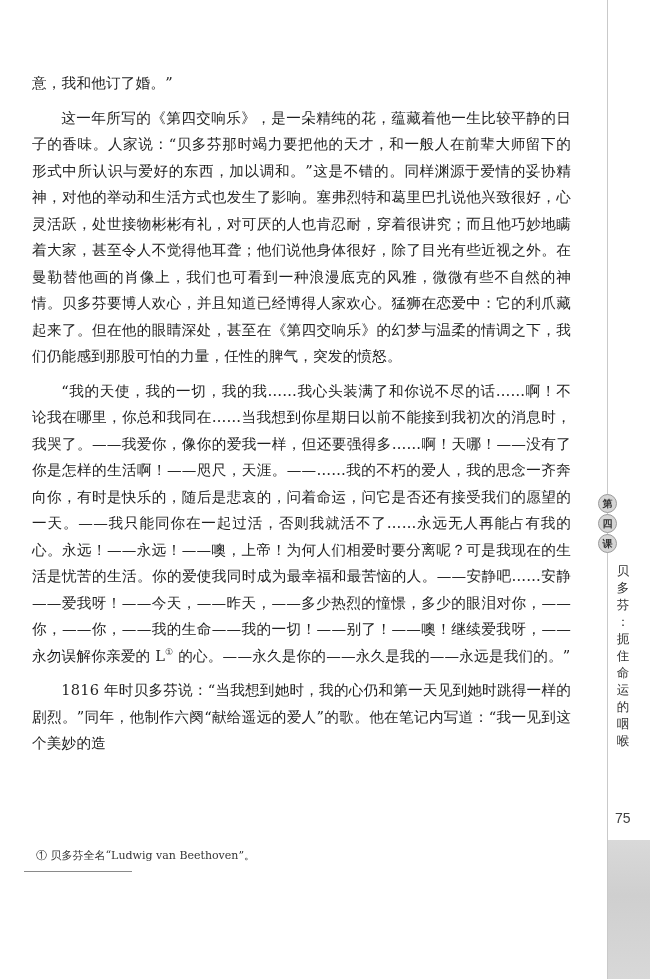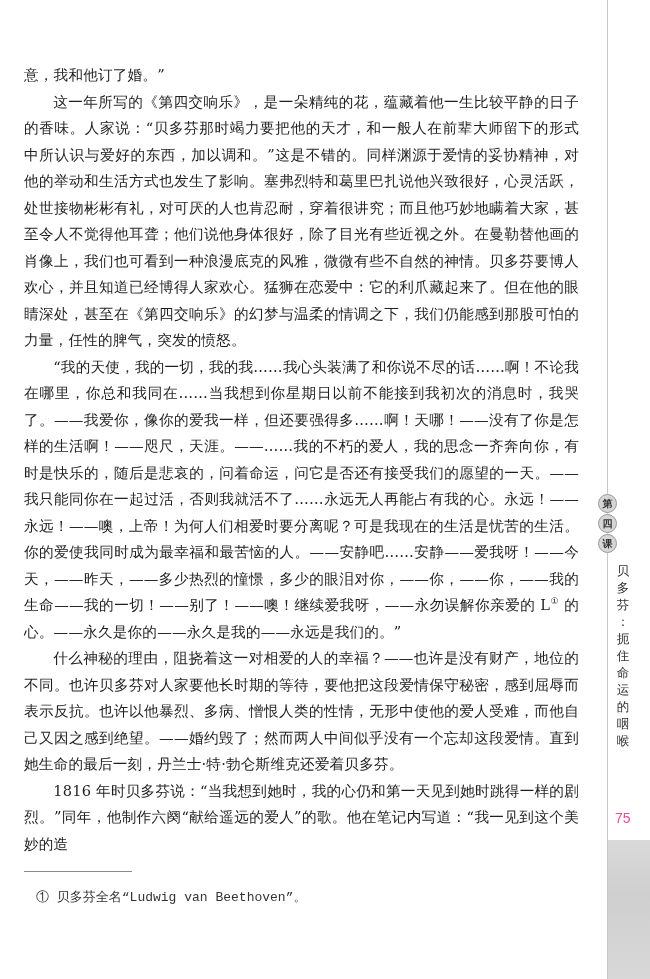--- a/index.html
+++ b/index.html
@@ -8,64 +8,63 @@
     background: #ffffff;
     font-family: "DejaVu Serif", "Liberation Serif", serif;
     color: #1f1f1f;
   }
   .page { position: absolute; left: 0; top: 0; width: 650px; height: 979px; }
   .body-text {
     position: absolute; left: 24px; top: 62px; width: 555px;
     font-size: 14.6px; line-height: 26.5px; letter-spacing: 0.2px;
     text-align: justify;
   }
-  .body-text p { margin: 0; text-indent: 2em; }
+  .body-text p { margin: 8px; text-indent: 2em; }
   .body-text p.noindent { text-indent: 0; }
   .footnote-rule {
     position: absolute; left: 24px; top: 871px; width: 108px; height: 0;
     border-top: 1px solid #8a8a8a;
   }
   .footnote {
-    position: absolute; left: 36px; top: 888px; font-size: 13px; color: #333; font-family: Liberation Mono, monospace;
+    position: absolute; left: 36px; top: 848px; font-size: 11px; color: #333;
   }
   sup { font-size: 9px; vertical-align: super; line-height: 0; }
   .margin-line {
     position: absolute; left: 607px; top: 0; width: 1px; height: 979px; background: #c9c9c9;
   }
   .lesson-badge { position: absolute; left: 598px; top: 494px; width: 20px; }
   .badge-char {
     width: 17px; height: 17px; border-radius: 50%;
     background: #d6d6d6; border: 1px solid #9a9a9a;
     color: #333; font-size: 10px; font-weight: bold;
     display: flex; align-items: center; justify-content: center;
     margin: 0 0 1px 0; font-family: "DejaVu Sans", sans-serif;
   }
   .lesson-title {
     position: absolute; left: 615px; top: 562px; width: 16px;
     font-size: 12.5px; line-height: 17px; color: #333; text-align: center;
   }
   .lesson-title span { display: block; }
   .page-number {
-    position: absolute; left: 615px; top: 810px; font-size: 14px; color: #ec4899;
+    position: absolute; left: 615px; top: 810px; font-size: 14px; color: #404040;
     font-family: "Liberation Sans", sans-serif;
   }
   .gray-block {
     position: absolute; left: 608px; top: 840px; width: 42px; height: 139px;
     background: linear-gradient(180deg, #d9d9d9 0%, #cfcfcf 40%, #d8d8d8 100%);
   }
 </style>
 </head>
 <body>
 
 <div class="page">
   <div class="body-text">
     <p class="noindent">意，我和他订了婚。”</p>
     <p>这一年所写的《第四交响乐》，是一朵精纯的花，蕴藏着他一生比较平静的日子的香味。人家说：“贝多芬那时竭力要把他的天才，和一般人在前辈大师留下的形式中所认识与爱好的东西，加以调和。”这是不错的。同样渊源于爱情的妥协精神，对他的举动和生活方式也发生了影响。塞弗烈特和葛里巴扎说他兴致很好，心灵活跃，处世接物彬彬有礼，对可厌的人也肯忍耐，穿着很讲究；而且他巧妙地瞒着大家，甚至令人不觉得他耳聋；他们说他身体很好，除了目光有些近视之外。在曼勒替他画的肖像上，我们也可看到一种浪漫底克的风雅，微微有些不自然的神情。贝多芬要博人欢心，并且知道已经博得人家欢心。猛狮在恋爱中：它的利爪藏起来了。但在他的眼睛深处，甚至在《第四交响乐》的幻梦与温柔的情调之下，我们仍能感到那股可怕的力量，任性的脾气，突发的愤怒。</p>
     <p><span>“我的天使，我的一切，我的我……我心头装满了和你说不尽的话……啊！不论我在哪里，你总和我同在……当我想到你星期日以前不能接到我初次的消息时，我哭了。——我爱你，像你的爱我一样，但还要强得多……啊！天哪！——没有了你是怎样的生活啊！——咫尺，天涯。——……我的不朽的爱人，我的思念一齐奔向你，有时是快乐的，随后是悲哀的，问着命运，问它是否还有接受我们的愿望的一天。——我只能同你在一起过活，否则我就活不了……永远无人再能占有我的心。永远！——永远！——噢，上帝！为何人们相爱时要分离呢？可是我现在的生活是忧苦的生活。你的爱使我同时成为最幸福和最苦恼的人。——安静吧……安静——爱我呀！——今天，——昨天，——多少热烈的憧憬，多少的眼泪对你，——你，——你，——我的生命——我的一切！——别了！——噢！继续爱我呀，——永勿误解你亲爱的 L</span><sup>①</sup><span> 的心。——永久是你的——永久是我的——永远是我们的。”</span></p>
-    <p>什么神秘的理由，阻挠着这一对相爱的人的幸福？——也许是没有财产，地位的不同。也许贝多芬对人家要他长时期的等待，要他把这段爱情保守秘密，感到屈辱而表示反抗。也许以他暴烈、多病、憎恨人类的性情，无形中使他的爱人受难，而他自己又因之感到绝望。——婚约毁了；然而两人中间似乎没有一个忘却这段爱情。直到她生命的最后一刻，丹兰士·特·勃仑斯维克还爱着贝多芬。</p>
     <p>1816 年时贝多芬说：“当我想到她时，我的心仍和第一天见到她时跳得一样的剧烈。”同年，他制作六阕“献给遥远的爱人”的歌。他在笔记内写道：“我一见到这个美妙的造</p>
   </div>
 
   <div class="footnote-rule"></div>
   <div class="footnote">
     <span>①</span>
     <span>贝多芬全名“Ludwig van Beethoven”。</span>
   </div>
 
   <div class="margin-line"></div>

